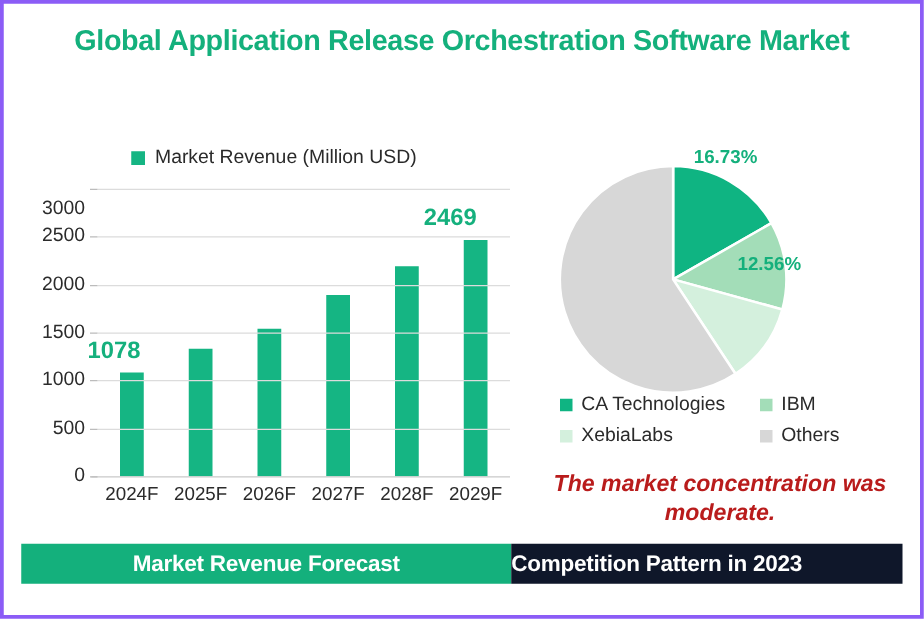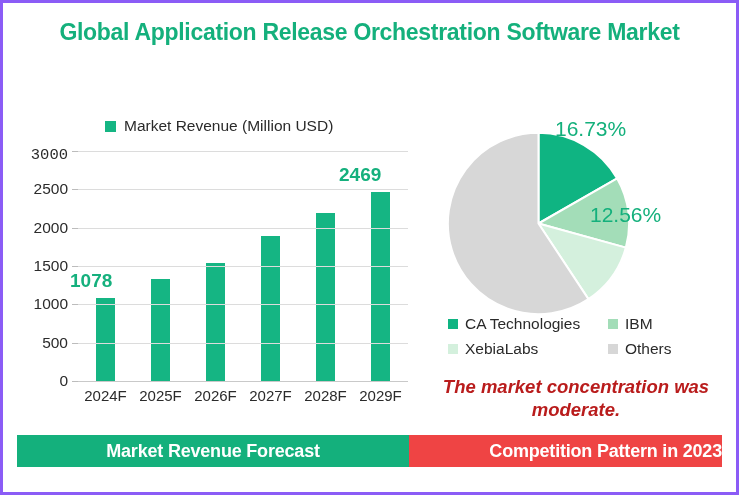--- a/index.html
+++ b/index.html
@@ -161,22 +161,22 @@
     position: absolute;
     left: 28px;
     top: 28px;
     width: 185px;
     height: 185px;
   }
   #pie-svg { display: block; }
 
   .pie-pct {
     position: absolute;
-    font-size: 21px;
-    font-weight: normal;
+    font-size: 15px;
+    font-weight: bold;
     color: #14b07c;
     white-space: nowrap;
   }
   #pct-ca   { left: 137px; top: 14px; }
   #pct-ibm  { left: 172px; top: 100px; }
   #pct-xeb  { left: 158px; top: 162px; }
 
   #pie-legend {
     position: absolute;
     left: 30px;
@@ -212,22 +212,22 @@
     height: 32px;
     display: flex;
   }
   #footer-left {
     width: 392px;
     background: #14b07c;
     display: flex; align-items: center; justify-content: center;
   }
   #footer-right {
     flex: 1;
-    background: #ef4444;
-    display: flex; align-items: center; justify-content: flex-end;
+    background: #0f172a;
+    display: flex; align-items: center; justify-content: flex-start;
   }
   .footer-label {
     font-size: 18px;
     font-weight: bold;
     color: #ffffff;
     letter-spacing: -0.2px;
     white-space: nowrap;
   }
 </style>
 </head>
@@ -282,21 +282,21 @@
         <div class="gridline" style="top: 115px;"></div>
         <div class="ytick" style="top: 115px;">1500</div>
         <div class="ytick-mark" style="top: 115px;"></div>
         <div class="gridline" style="top: 76.6667px;"></div>
         <div class="ytick" style="top: 76.6667px;">2000</div>
         <div class="ytick-mark" style="top: 76.6667px;"></div>
         <div class="gridline" style="top: 38.3333px;"></div>
         <div class="ytick" style="top: 38.3333px;">2500</div>
         <div class="ytick-mark" style="top: 38.3333px;"></div>
         <div class="gridline" style="top: 0px;"></div>
-        <div class="ytick" style="top: 4px; font-family: Liberation Mono, monospace;">3000</div>
+        <div class="ytick" style="top: 16px;">3000</div>
         <div class="ytick-mark" style="top: 0px;"></div>
       </div>
 
     <div id="xticks">
         <div class="xtick">2024F</div>
         <div class="xtick">2025F</div>
         <div class="xtick">2026F</div>
         <div class="xtick">2027F</div>
         <div class="xtick">2028F</div>
         <div class="xtick">2029F</div>

